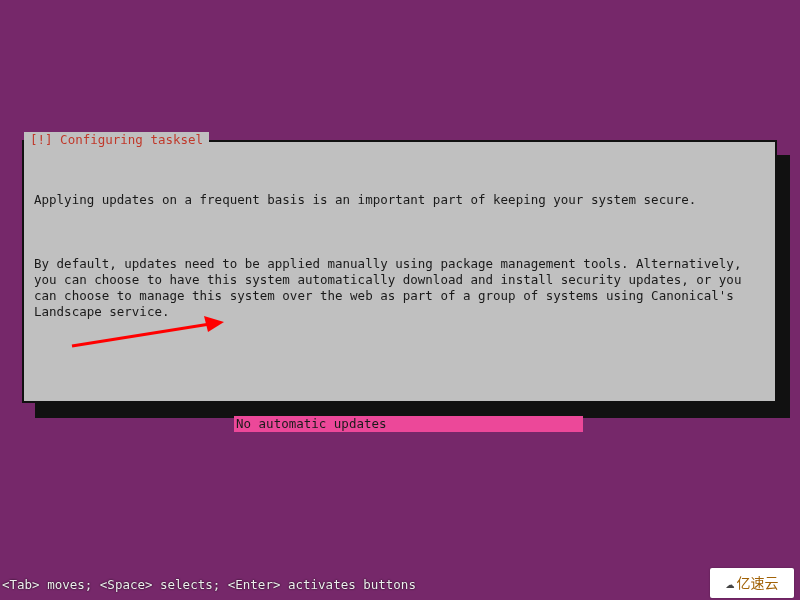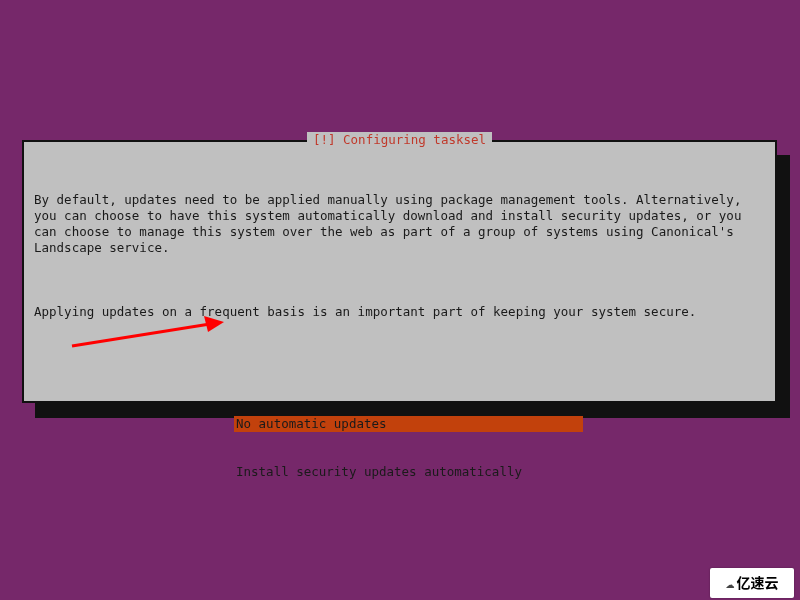--- a/index.html
+++ b/index.html
@@ -37,21 +37,20 @@
     background: #c0c0c0;
     border: 2px solid #111;
     box-sizing: border-box;
     padding: 8px 10px;
   }
   .title-wrap {
     position: absolute;
     left: 0;
     right: 0;
     top: -10px;
-    text-align: center;
     pointer-events: none;
   }
   .title {
     display: inline-block;
     background: #c0c0c0;
     padding: 0 6px;
     color: #c0392b;
     font-weight: normal;
   }
   .body {
@@ -62,21 +61,21 @@
     margin: 0 0 16px 0;
   }
   .options {
     margin-left: 200px;
   }
   .option {
     padding: 0 2px;
     width: 345px;
   }
   .option.selected {
-    background: #c2410c;
+    background: #ec4899;
     color: #1a1a1a;
   }
   
   .arrow {
     position: absolute;
     left: 70px;
     top: 308px;
     width: 154px;
     height: 40px;
     pointer-events: none;
@@ -104,52 +103,52 @@
     gap: 2px;
     box-shadow: 0 0 2px rgba(0,0,0,.3);
   }
   .wm-cloud {
     font-size: 15px;
     color: #444;
   }
   .wm-text {
     font-family: "Arial","Noto Sans CJK SC",sans-serif;
     font-size: 14px;
-    font-weight: bold;
-    color: #000000;
+    font-weight: normal;
+    color: #a16207;
   }
 </style>
 </head>
 <body>
 
 <div class="screen">
 
   <div class="shadow"></div>
 
   <div class="dialog">
 
     <div class="title-wrap">
       <span class="title">[!] Configuring tasksel</span>
     </div>
 
     <div class="body">
+      <p class="para">Applying updates on a frequent basis is an important part of keeping your system secure.</p>
       <p class="para">By default, updates need to be applied manually using package management tools. Alternatively, you can choose to have this system automatically download and install security updates, or you can choose to manage this system over the web as part of a group of systems using Canonical's Landscape service.</p>
-      <p class="para">Applying updates on a frequent basis is an important part of keeping your system secure.</p>
 
       <div class="options">
         <div class="option selected">No automatic updates</div>
-        <div class="option">Install security updates automatically</div>
       </div>
     </div>
   </div>
 
   <svg class="arrow" viewBox="0 0 154 40">
     <line x1="2" y1="38" x2="140" y2="16" stroke="#ff0000" stroke-width="3"></line>
     <polygon points="154,14 134,8 138,24" fill="#ff0000"></polygon>
   </svg>
 
+  <div class="helpbar">&lt;Tab&gt; moves; &lt;Space&gt; selects; &lt;Enter&gt; activates buttons</div>
 
   <div class="watermark">
     <span class="wm-cloud">☁</span>
     <span class="wm-text">亿速云</span>
   </div>
 
 </div>
 
 </body></html>

